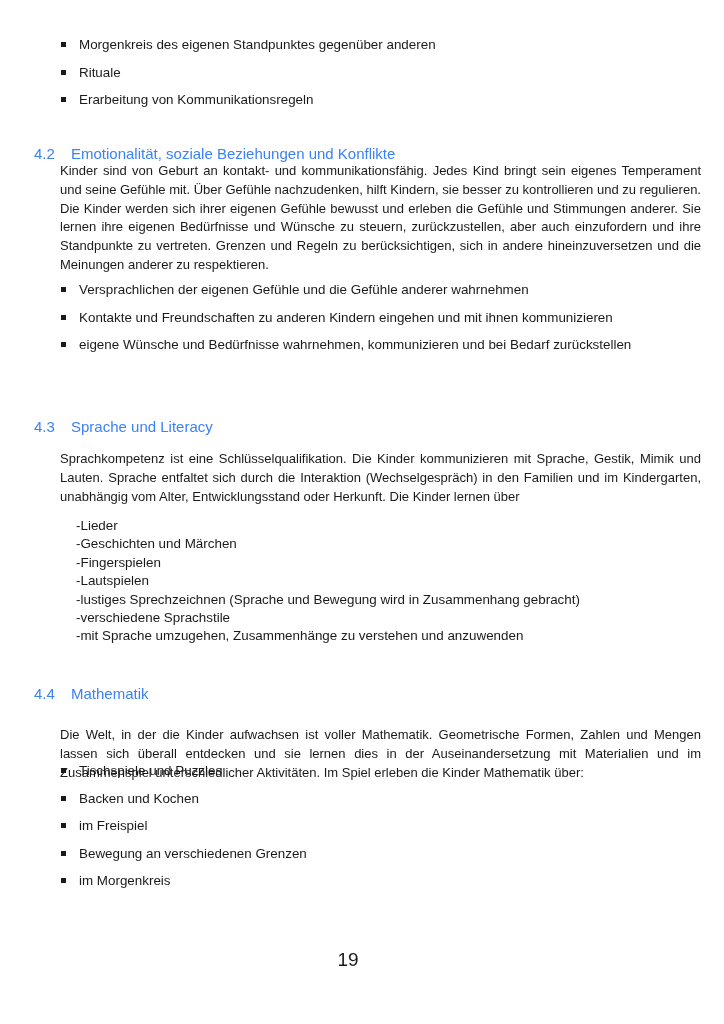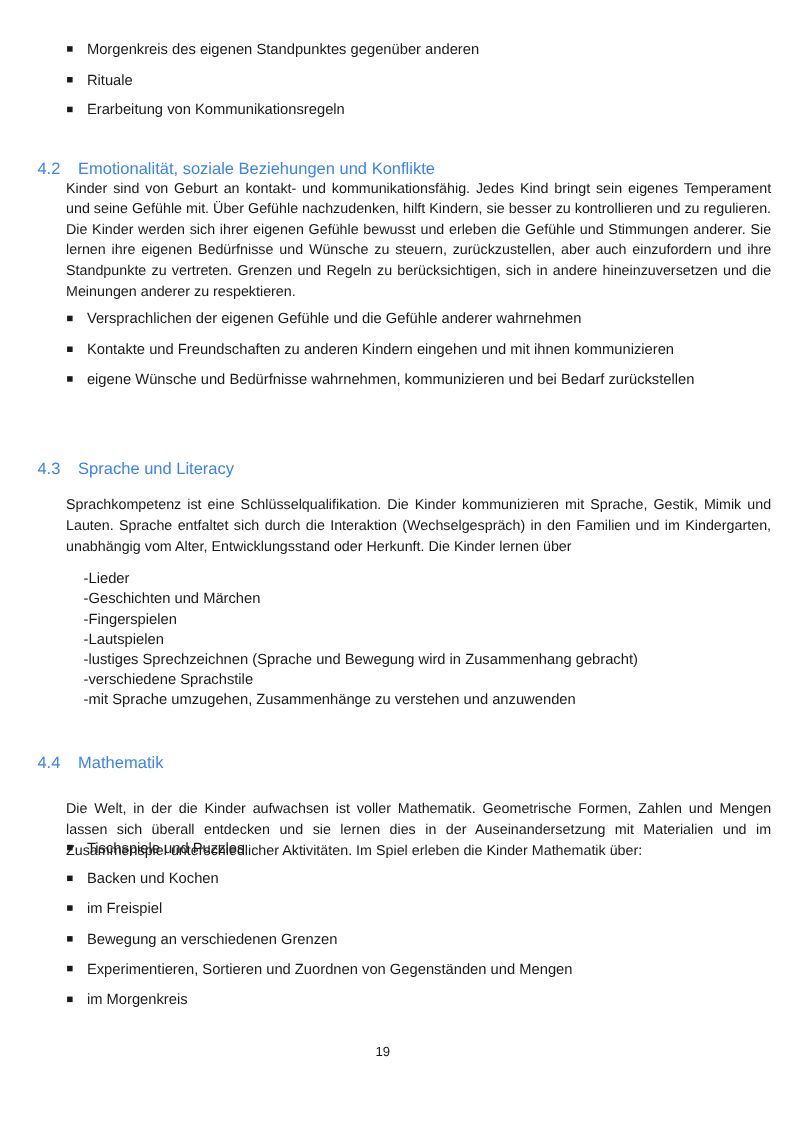--- a/index.html
+++ b/index.html
@@ -21,21 +21,21 @@
   }
   .heading .num { display: inline-block; width: 37px; }
   .para {
     position: absolute; left: 60px; width: 641px; font-size: 13px; line-height: 18.8px;
     text-align: justify; margin: 0;
   }
   .para.last-left { text-align-last: left; }
   .dash-list { position: absolute; left: 60px; margin: 16px; padding: 0; list-style: none; }
   .dash-list li { font-size: 13.4px; line-height: 18.4px; white-space: nowrap; }
   .page-num {
-    position: absolute; left: 0; width: 696px; top: 949px; text-align: center; font-size: 12px;
+    position: absolute; left: 0; width: 696px; top: 949px; text-align: center; font-size: 19px;
   }
 </style>
 </head>
 <body>
 
 <div class="page">
 
   <ul class="bullets" style="top:31px;">
     <li><span class="sq"></span><span>Morgenkreis des eigenen Standpunktes gegenüber anderen</span></li>
     <li><span class="sq"></span><span>Rituale</span></li>
@@ -68,18 +68,18 @@
 
   <div class="heading" style="top:685px;">
     <span class="num">4.4</span><span>Mathematik</span>
   </div>
   <p class="para last-left" style="top:698px;margin-top:28px;">Die Welt, in der die Kinder aufwachsen ist voller Mathematik. Geometrische Formen, Zahlen und Mengen lassen sich überall entdecken und sie lernen dies in der Auseinandersetzung mit Materialien und im Zusammenspiel unterschiedlicher Aktivitäten. Im Spiel erleben die Kinder Mathematik über:</p>
   <ul class="bullets" style="top:757px;">
     <li><span class="sq"></span><span>Tischspiele und Puzzles</span></li>
     <li><span class="sq"></span><span>Backen und Kochen</span></li>
     <li><span class="sq"></span><span>im Freispiel</span></li>
     <li><span class="sq"></span><span>Bewegung an verschiedenen Grenzen</span></li>
-    <li><span class="sq"></span><span>Experimentieren, Sortieren und Zuordnen von Gegenständen und Mengen</span></li>
+    <li><span class="sq"></span></li>
     <li><span class="sq"></span><span>im Morgenkreis</span></li>
   </ul>
 
   <div class="page-num">19</div>
 </div>
 
 </body></html>

